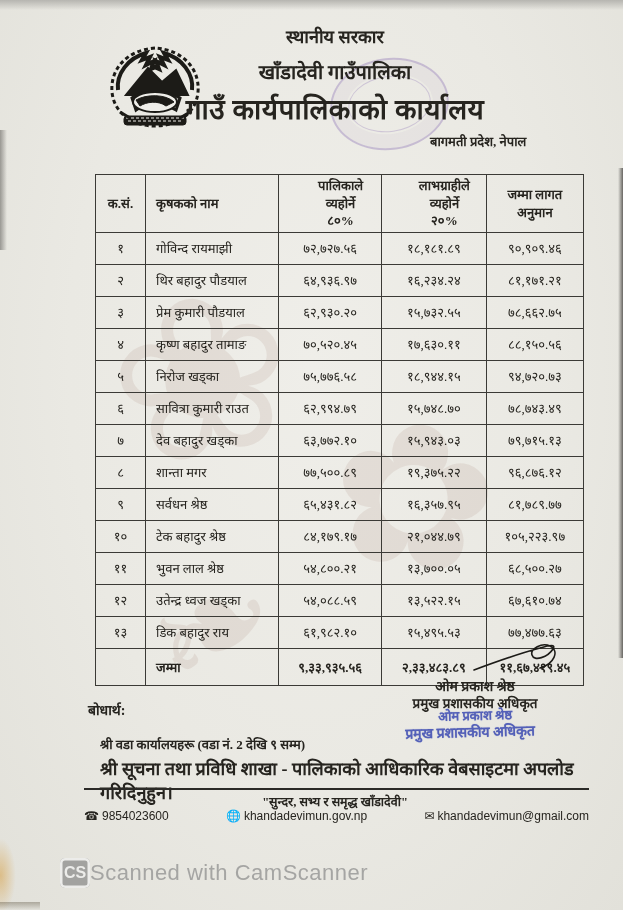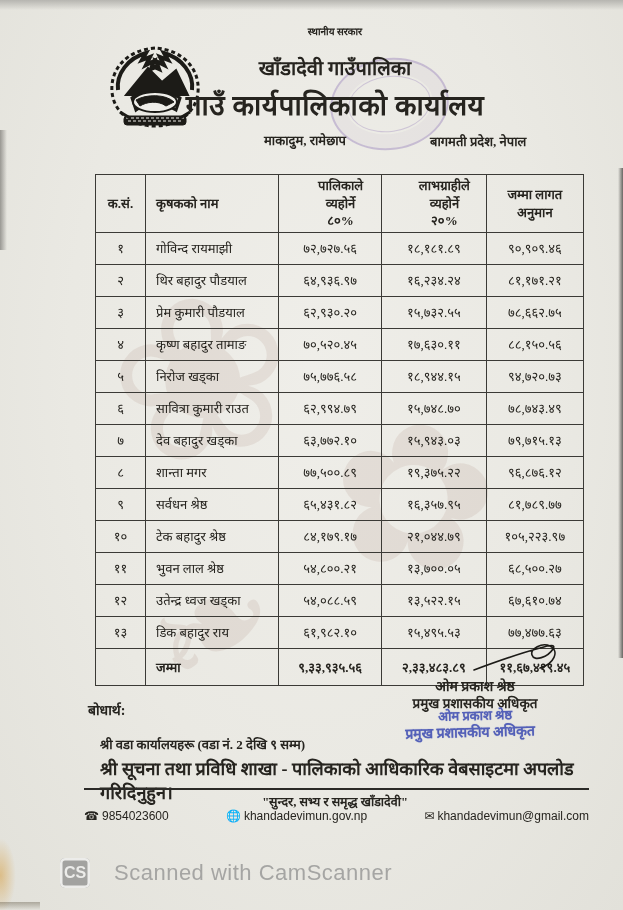--- a/index.html
+++ b/index.html
@@ -27,22 +27,22 @@
     background:linear-gradient(rgba(70,60,40,.35), rgba(70,60,40,0));}
 
   
   .watermark{position:absolute;pointer-events:none;opacity:.10;color:#8a5a4a;}
   .wm1{left:110px;top:250px;font-size:220px;transform:rotate(-12deg);}
   .wm2{left:330px;top:380px;font-size:200px;transform:rotate(8deg);}
   .wm3{left:150px;top:540px;font-size:150px;transform:rotate(-30deg);}
 
   
   .hdr-center{position:absolute;left:150px;top:24px;width:370px;text-align:center;color:#26241f;}
-  .hdr-line1{font-size:10px;font-weight:bold;}
-  .hdr-line2{font-size:20px;font-weight:bold;margin-top:16px;}
+  .hdr-line1{font-size:18px;font-weight:bold;}
+  .hdr-line2{font-size:20px;font-weight:bold;margin-top:10px;}
   .hdr-line3{font-size:28px;font-weight:bold;margin-top:4px;letter-spacing:.5px;}
   .hdr-line4{font-size:13px;font-weight:bold;margin-top:8px;margin-left:-60px;}
   .hdr-province{position:absolute;left:430px;top:116px;width:180px;font-size:13px;font-weight:bold;color:#26241f;margin-top:16px;}
 
   .logo{position:absolute;left:96px;top:40px;width:118px;height:98px;}
 
   .office-stamp{position:absolute;left:330px;top:58px;width:115px;height:88px;
     border:2px solid rgba(130,100,175,.35);border-radius:50%;
     transform:rotate(-8deg);
     box-shadow:inset 0 0 0 14px rgba(130,100,175,.06);}
@@ -82,21 +82,21 @@
 
   
   .footer-rule{position:absolute;left:84px;top:788px;width:505px;height:2.4px;background:#2b2a27;}
   .footer-motto{position:absolute;left:150px;top:793px;width:370px;text-align:center;font-size:12.5px;font-weight:bold;color:#26241f;}
   .footer-row{position:absolute;left:84px;top:809px;width:505px;display:flex;justify-content:space-between;align-items:center;
     font-family:"Liberation Sans","DejaVu Sans",sans-serif;font-size:12px;color:#26241f;}
   .footer-item{display:flex;align-items:center;gap:3px;}
   .f-icon{font-size:12px;}
 
   
-  .cs-row{position:absolute;left:60px;top:858px;display:flex;align-items:center;gap:24px;}
+  .cs-row{position:absolute;left:60px;top:858px;display:flex;align-items:center;gap:0;}
   .cs-badge{width:30px;height:30px;background:#a2a2a0;border-radius:5px;display:flex;align-items:center;justify-content:center;
     font-family:"Liberation Sans","DejaVu Sans",sans-serif;font-weight:bold;font-size:16px;color:#ececea;
     box-shadow:inset 0 0 0 2.5px #ececea;}
   .cs-text{font-family:"Liberation Sans","DejaVu Sans",sans-serif;font-size:22px;color:#a5a5a3;letter-spacing:.5px;}
 </style>
 </head>
 <body>
 
 <div class="paper">
 
@@ -124,21 +124,20 @@
       <path d="M24 72 L34 78 M94 72 L84 78" stroke-width="3"></path>
     </g>
   </svg>
 
   <div class="office-stamp"></div>
 
   <div class="hdr-center">
     <div class="hdr-line1">स्थानीय सरकार</div>
     <div class="hdr-line2">खाँडादेवी गाउँपालिका</div>
     <div class="hdr-line3">गाउँ कार्यपालिकाको कार्यालय</div>
-    <div class="hdr-line4">माकादुम, रामेछाप</div>
   </div>
   <div class="hdr-province">बागमती प्रदेश, नेपाल</div>
 
 
   <div class="tbl-wrap">
     <table>
       <thead>
         <tr>
           <th class="c-sn">क.सं.</th>
           <th class="c-name">कृषकको नाम</th>

